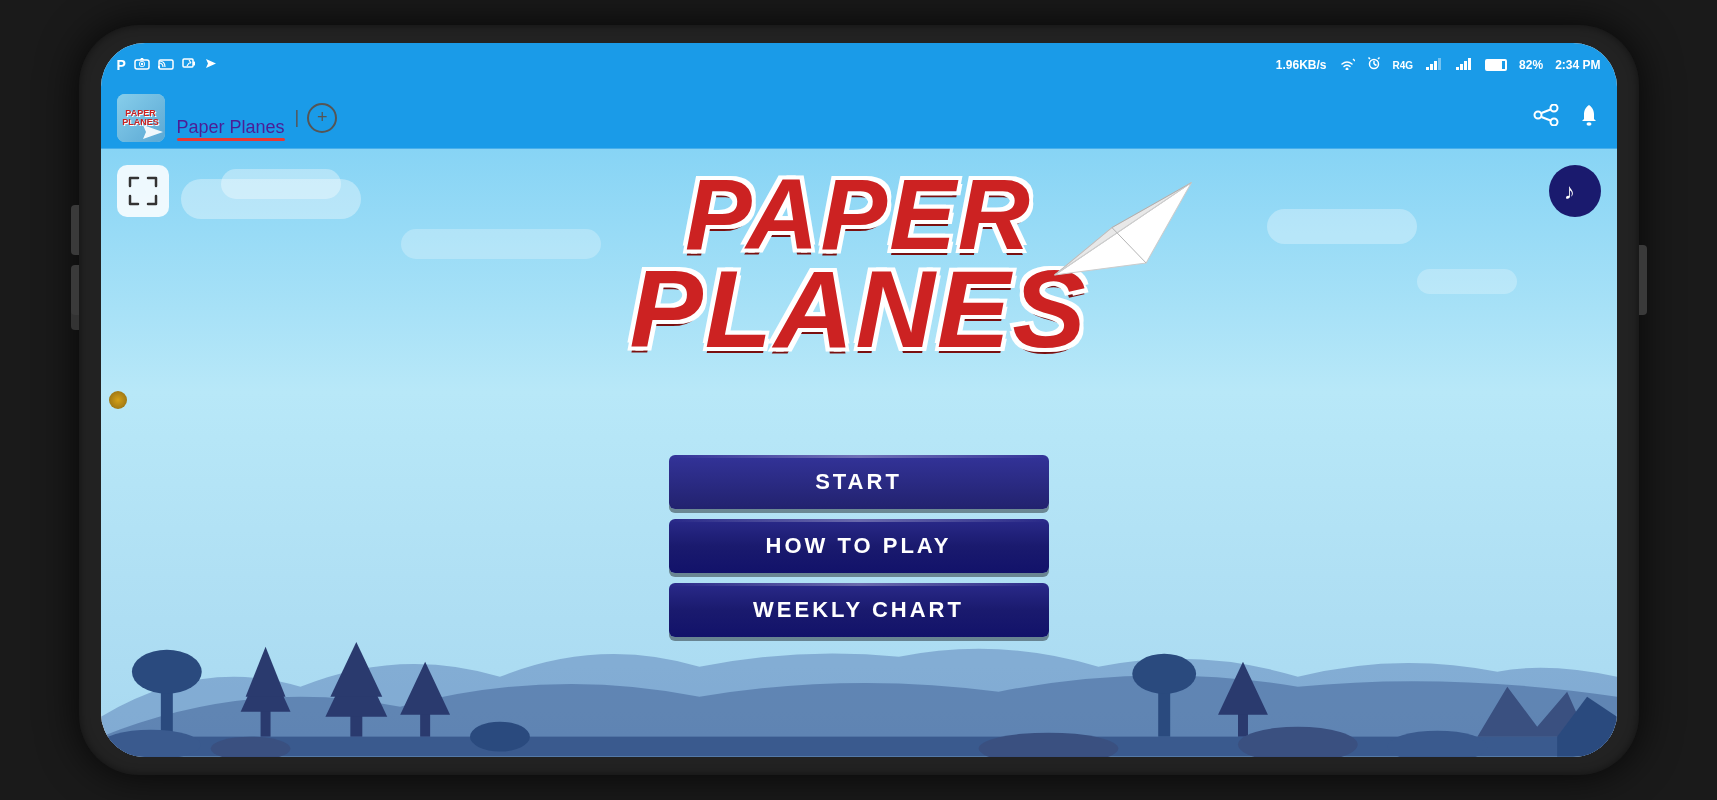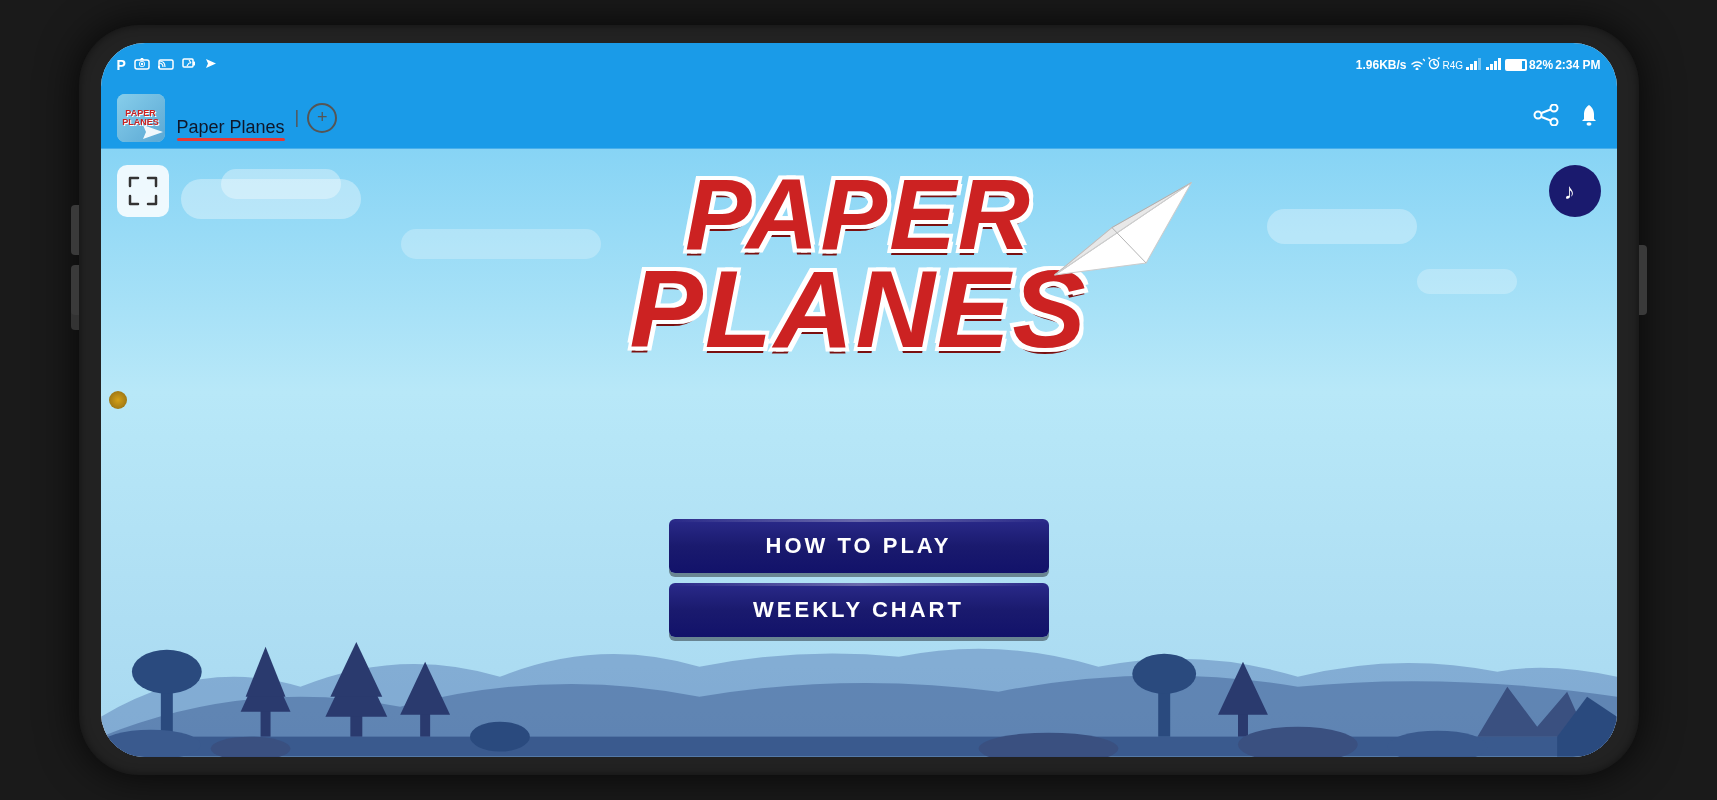--- a/index.html
+++ b/index.html
@@ -99,21 +99,21 @@
     }
 
     .status-icon {
       color: #fff;
       font-size: 13px;
     }
 
     .status-right {
       display: flex;
       align-items: center;
-      gap: 2px;
+      gap: 12px;
       color: #fff;
       font-size: 12px;
       font-weight: 600;
     }
 
     .battery-icon {
       display: flex;
       align-items: center;
       gap: 2px;
     }
@@ -181,21 +181,21 @@
     .app-icon-text {
       font-size: 9px;
       font-weight: 900;
       color: #cc2222;
       text-shadow: 1px 1px 0 #fff;
       line-height: 1;
       text-align: center;
     }
 
     .app-title {
-      color: #0f172a;
+      color: #4c1d95;
       font-size: 18px;
       font-weight: 500;
       margin-right: 10px;
       margin-top: 20px;
     }
 
     .divider-bar {
       color: #555;
       font-size: 18px;
       margin-right: 8px;
@@ -445,21 +445,21 @@
         <span>
           <svg width="14" height="13" viewBox="0 0 14 13" fill="white">
             <circle cx="7" cy="7" r="4.5" stroke="white" stroke-width="1.5" fill="none"></circle>
             <line x1="7" y1="4" x2="7" y2="7" stroke="white" stroke-width="1.5"></line>
             <line x1="7" y1="7" x2="9.5" y2="8.5" stroke="white" stroke-width="1.5"></line>
             <line x1="3" y1="2" x2="1.5" y2="0.5" stroke="white" stroke-width="1.5"></line>
             <line x1="11" y1="2" x2="12.5" y2="0.5" stroke="white" stroke-width="1.5"></line>
           </svg>
         </span>
 
-        <span style="font-size:10px;font-weight:400;">R4G</span>
+        <span style="font-size:10px;font-weight:700;">R4G</span>
 
         <span>
           <svg width="18" height="13" viewBox="0 0 18 13" fill="white">
             <rect x="1" y="10" width="3" height="3" fill="white"></rect>
             <rect x="5" y="7" width="3" height="6" fill="white"></rect>
             <rect x="9" y="4" width="3" height="9" fill="white"></rect>
             <rect x="13" y="1" width="3" height="12" fill="rgba(255,255,255,0.4)"></rect>
           </svg>
         </span>
 
@@ -555,20 +555,21 @@
               <line x1="10" y1="90" x2="80" y2="65" stroke="#bbb" stroke-width="0.8"></line>
 
               <line x1="10" y1="90" x2="170" y2="50" stroke="#ccc" stroke-width="0.5"></line>
             </svg>
           </div>
         </div>
         <div class="game-title-planes">PLANES</div>
       </div>
 
       <div class="menu-buttons">
+        <button class="menu-btn start-btn">START</button>
         <button class="menu-btn">HOW TO PLAY</button>
         <button class="menu-btn">WEEKLY CHART</button>
       </div>
 
       <svg class="landscape-svg" viewBox="0 0 1520 160" preserveAspectRatio="none" xmlns="http://www.w3.org/2000/svg">
 
         <path d="M0,120 Q100,60 200,90 Q300,50 400,80 Q500,40 600,70 Q700,50 800,60 Q900,40 1000,70 Q1100,50 1200,80 Q1300,55 1400,75 Q1450,65 1520,80 L1520,160 L0,160Z" fill="#5a7db5" opacity="0.5"></path>
 
         <path d="M0,140 Q150,80 300,110 Q450,70 600,100 Q750,75 900,95 Q1050,65 1200,90 Q1350,75 1520,100 L1520,160 L0,160Z" fill="#4a6a9e" opacity="0.6"></path>
 

